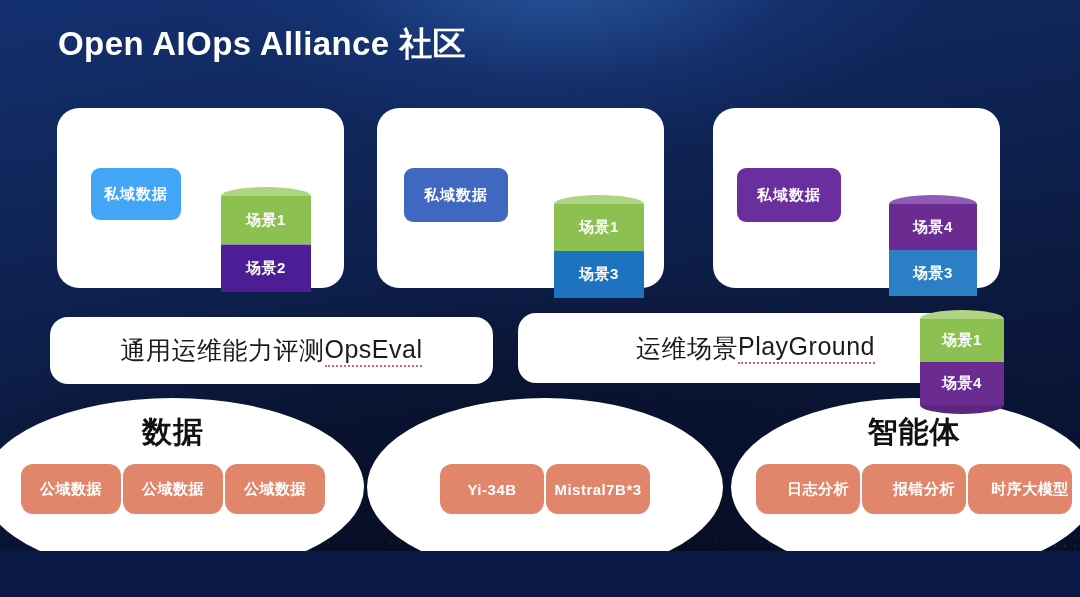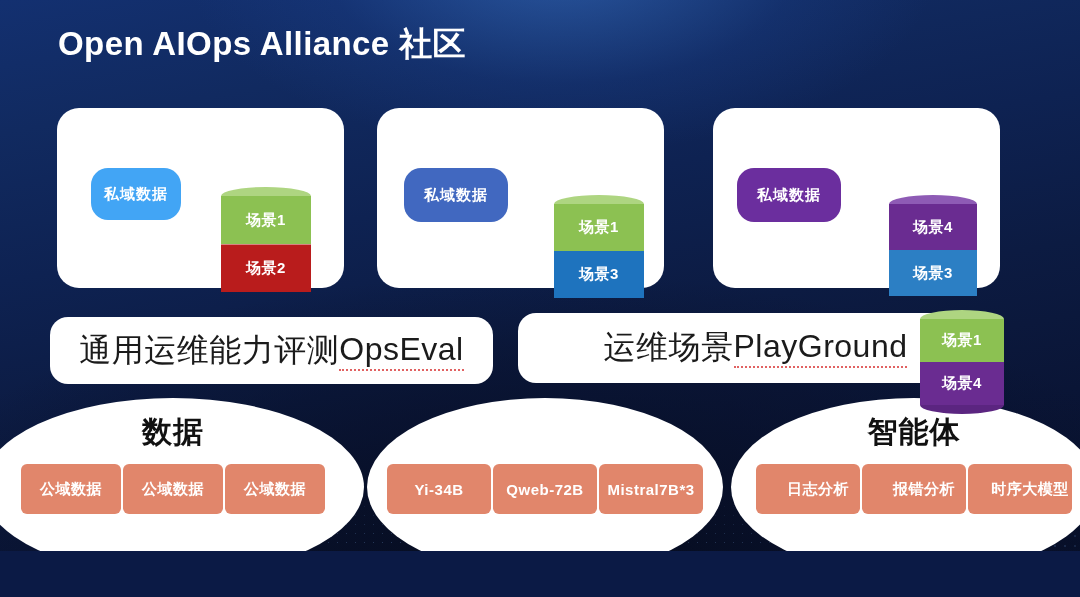--- a/index.html
+++ b/index.html
@@ -41,21 +41,21 @@
 
   
   .card{
     position:absolute;top:108px;height:180px;background:#ffffff;border-radius:22px;
   }
   #card-1{left:57px;width:287px;}
   #card-2{left:377px;width:287px;}
   #card-3{left:713px;width:287px;}
 
   .badge{
-    position:absolute;border-radius:17px;color:#fff;font-weight:bold;
+    position:absolute;border-radius:9px;color:#fff;font-weight:bold;
     display:flex;align-items:center;justify-content:center;
     font-size:15px;letter-spacing:1px;
   }
 
   
   .cyl{position:absolute;}
   .cyl .seg{
     position:relative;width:100%;box-sizing:border-box;
     display:flex;align-items:center;justify-content:center;
     color:#ffffff;font-weight:bold;font-size:15px;letter-spacing:0.5px;
@@ -64,21 +64,21 @@
     position:absolute;left:0;top:-9px;width:100%;height:18px;border-radius:50%;
   }
   .cyl .bottomcap{
     position:absolute;left:0;bottom:-9px;width:100%;height:18px;border-radius:50%;z-index:-1;
   }
 
   
   .bar{
     position:absolute;background:#ffffff;border-radius:18px;
     display:flex;align-items:center;justify-content:center;
-    color:#1b1b1b;font-size:32px;letter-spacing:0.5px;
+    color:#1b1b1b;font-size:25px;letter-spacing:0.5px;
   }
   #bar-opseval{left:50px;top:317px;width:443px;height:67px;}
   #bar-playground{left:518px;top:313px;width:475px;height:70px;}
   .squiggle{
     border-bottom:2px dotted rgba(220,70,70,0.85);
     padding-bottom:1px;
   }
 
   
   .ell{
@@ -89,21 +89,21 @@
   #ellipse-agent{left:731px;top:398px;width:366px;height:178px;}
   .ell-title{
     position:absolute;left:0;right:0;top:14px;text-align:center;
     font-size:30px;font-weight:bold;color:#111111;letter-spacing:1px;
   }
   .pillrow{
     position:absolute;left:0;right:0;top:66px;
     display:flex;justify-content:center;gap:2px;
   }
   .pill{
-    background:#e1866b;border-radius:6px;height:50px;
+    background:#e1866b;border-radius:12px;height:50px;
     display:flex;align-items:center;justify-content:center;
     color:#ffffff;font-weight:bold;font-size:15px;letter-spacing:0.5px;
     padding:0 8px;box-sizing:border-box;white-space:nowrap;
   }
   #ellipse-data .pill{width:100px;}
   #ellipse-model .pill{width:104px;}
   #ellipse-agent .pill{width:104px;padding-left:28px;}
 </style>
 </head>
 <body>
@@ -113,21 +113,21 @@
   <div class="dots"></div>
   <div class="dots2"></div>
 
   <div class="title">Open AIOps Alliance 社区</div>
 
   <div class="card" id="card-1">
     <div class="badge" style="left:34px;top:60px;width:90px;height:52px;background:#42a5f5;">私域数据</div>
     <div class="cyl" style="left:164px;top:88px;width:90px;">
       <div class="cap" style="background:#aed581;"></div>
       <div class="seg" style="height:48px;background:#8cc152;">场景1</div>
-      <div class="seg" style="height:48px;background:#b91c1c;border-top:1px solid rgba(255,255,255,0.45);">场景2</div>
+      <div class="seg" style="height:48px;background:#4c1d95;border-top:1px solid rgba(255,255,255,0.45);">场景2</div>
       <div class="bottomcap" style="background:#7cb342;"></div>
     </div>
   </div>
 
   <div class="card" id="card-2">
     <div class="badge" style="left:27px;top:60px;width:104px;height:54px;background:#4168c0;">私域数据</div>
     <div class="cyl" style="left:177px;top:96px;width:90px;">
       <div class="cap" style="background:#aed581;"></div>
       <div class="seg" style="height:47px;background:#8cc152;">场景1</div>
       <div class="seg" style="height:47px;background:#1e73be;">场景3</div>
@@ -167,21 +167,20 @@
     <div class="pillrow">
       <div class="pill">公域数据</div>
       <div class="pill">公域数据</div>
       <div class="pill">公域数据</div>
     </div>
   </div>
 
   <div class="ell" id="ellipse-model">
     <div class="pillrow">
       <div class="pill">Yi-34B</div>
-      <div class="pill">Qweb-72B</div>
       <div class="pill">Mistral7B*3</div>
     </div>
   </div>
 
   <div class="ell" id="ellipse-agent">
     <div class="ell-title">智能体</div>
     <div class="pillrow">
       <div class="pill">日志分析</div>
       <div class="pill">报错分析</div>
       <div class="pill">时序大模型</div>

